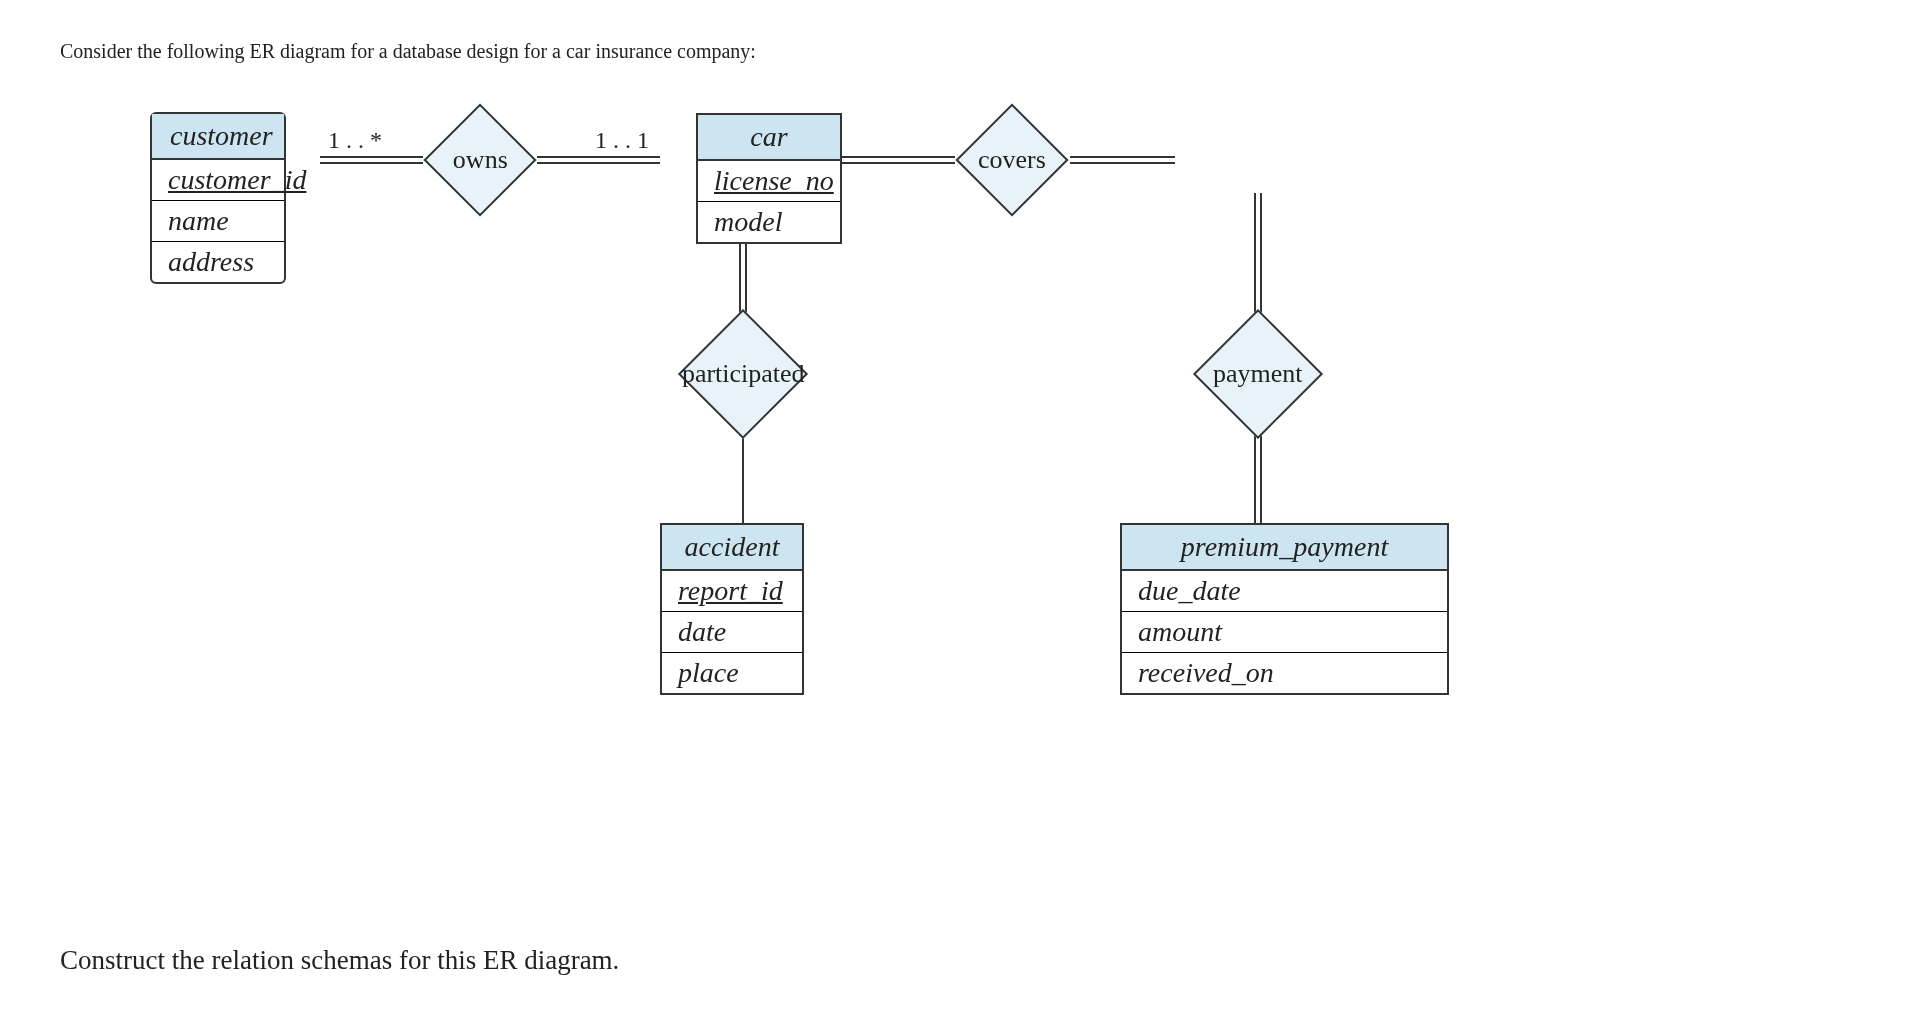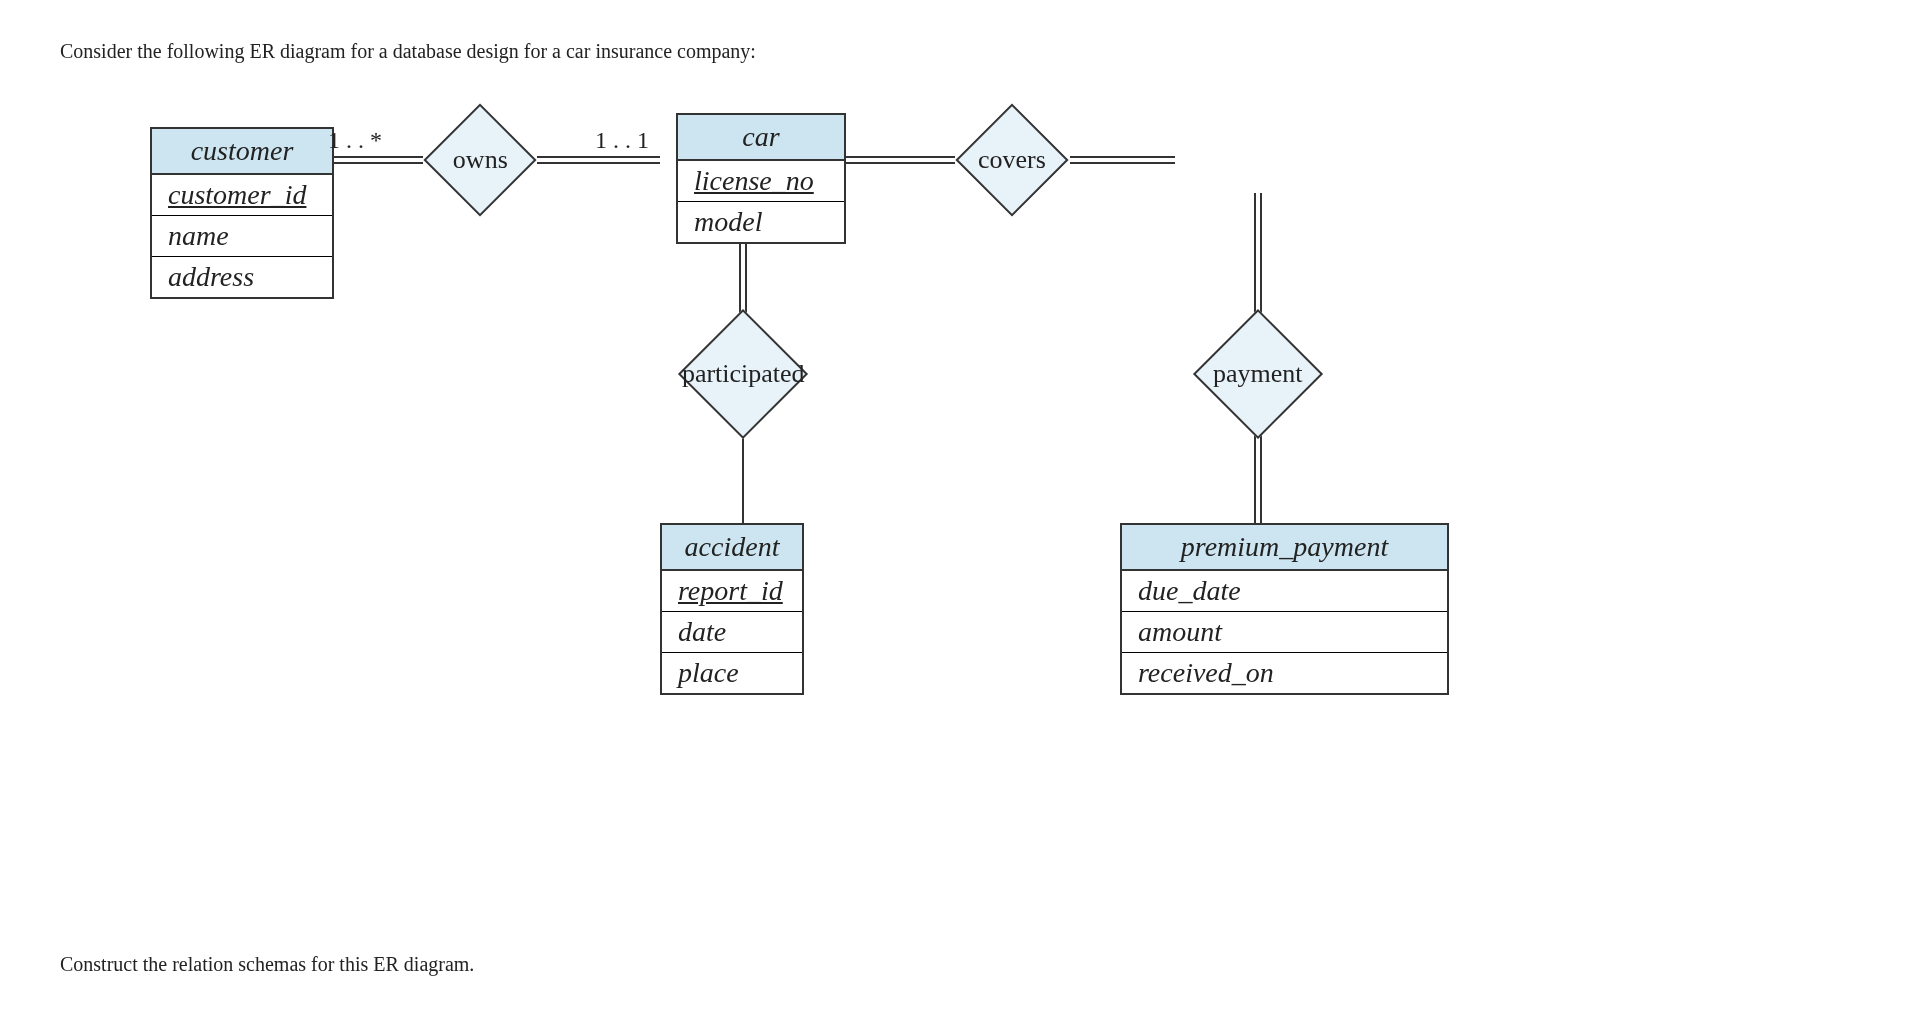--- a/index.html
+++ b/index.html
@@ -63,21 +63,21 @@
     svg.connector {
       position: absolute;
       top: 0; left: 0;
       width: 100%; height: 100%;
       pointer-events: none;
     }
     .footer-text {
       position: absolute;
       bottom: 40px;
       left: 60px;
-      font-size: 20px;
+      font-size: 27px;
     }
   </style>
 </head>
 <body>
 
 <div class="question-text">Consider the following ER diagram for a database design for a car insurance company:</div>
 
 <div class="diagram">
 
   <svg class="connector">
@@ -99,34 +99,34 @@
 
     <line x1="683" y1="350" x2="683" y2="440" stroke="#333" stroke-width="2"></line>
 
     <line x1="1195" y1="110" x2="1195" y2="235" stroke="#333" stroke-width="2"></line>
     <line x1="1201" y1="110" x2="1201" y2="235" stroke="#333" stroke-width="2"></line>
 
     <line x1="1195" y1="350" x2="1195" y2="440" stroke="#333" stroke-width="2"></line>
     <line x1="1201" y1="350" x2="1201" y2="440" stroke="#333" stroke-width="2"></line>
   </svg>
 
-  <div class="entity" style="left:90px; top:44px; width:184px;">
+  <div class="entity" style="left:90px; top:29px; width:136px;border-radius:6px;">
     <div class="entity-header">customer</div>
     <div class="entity-attr underline">customer_id</div>
     <div class="entity-attr">name</div>
     <div class="entity-attr">address</div>
   </div>
 
   <div class="diamond" style="left:380px; top:37px; width:80px; height:80px;">
     <span class="diamond-label">owns</span>
   </div>
   <div class="cardinality" style="left:268px; top:44px;">1 . . *</div>
   <div class="cardinality" style="left:535px; top:44px;">1 . . 1</div>
 
-  <div class="entity" style="left:616px; top:30px; width:170px;">
+  <div class="entity" style="left:636px; top:30px; width:146px;">
     <div class="entity-header">car</div>
     <div class="entity-attr underline">license_no</div>
     <div class="entity-attr">model</div>
   </div>
 
   <div class="diamond" style="left:912px; top:37px; width:80px; height:80px;">
     <span class="diamond-label">covers</span>
   </div>
 
 

